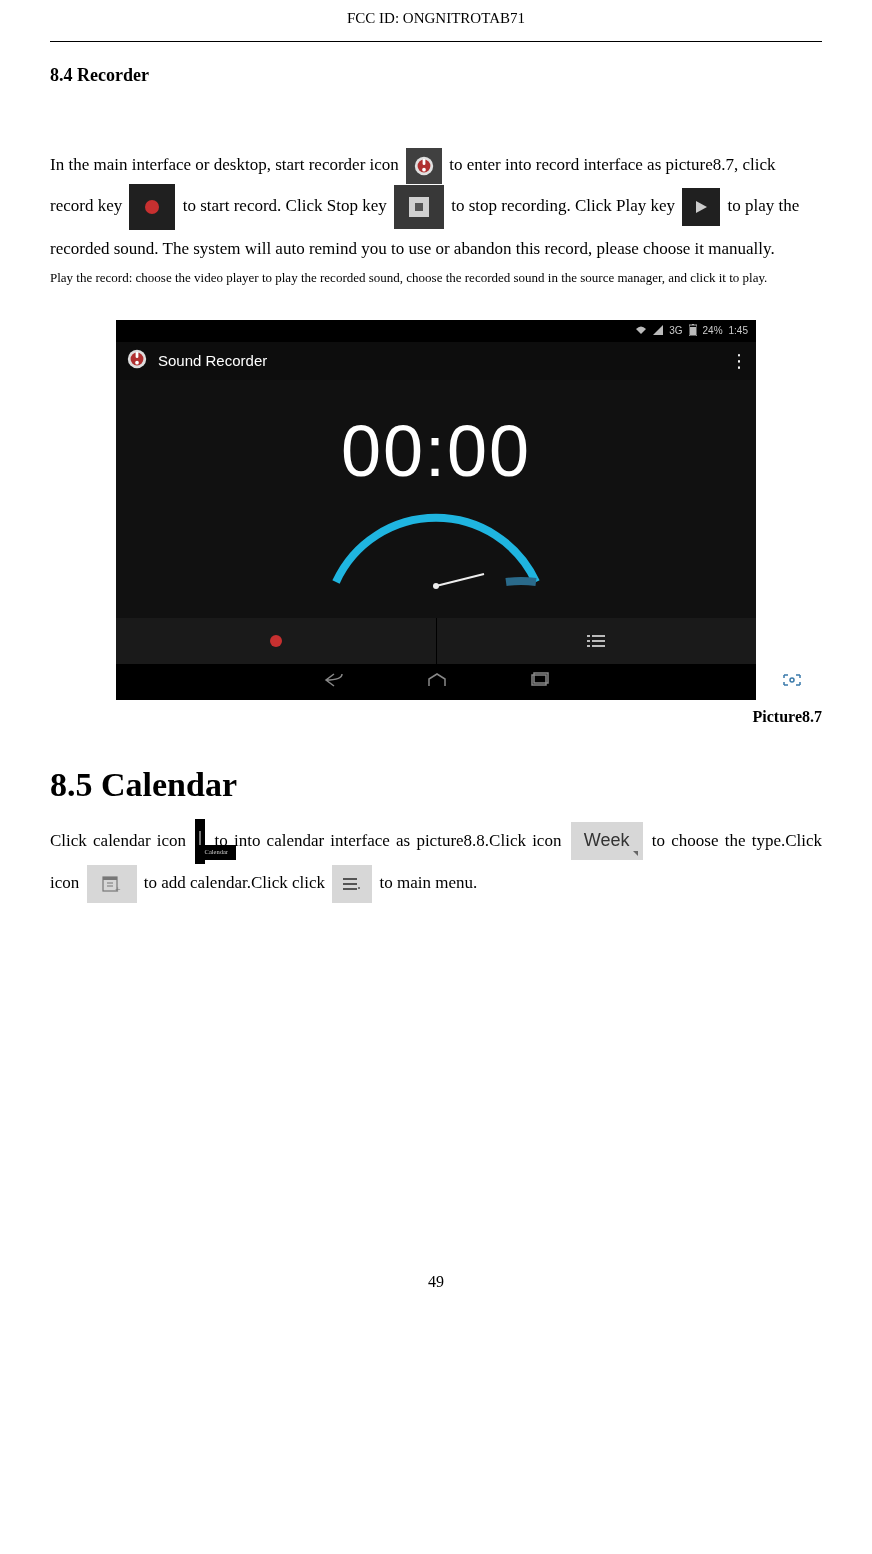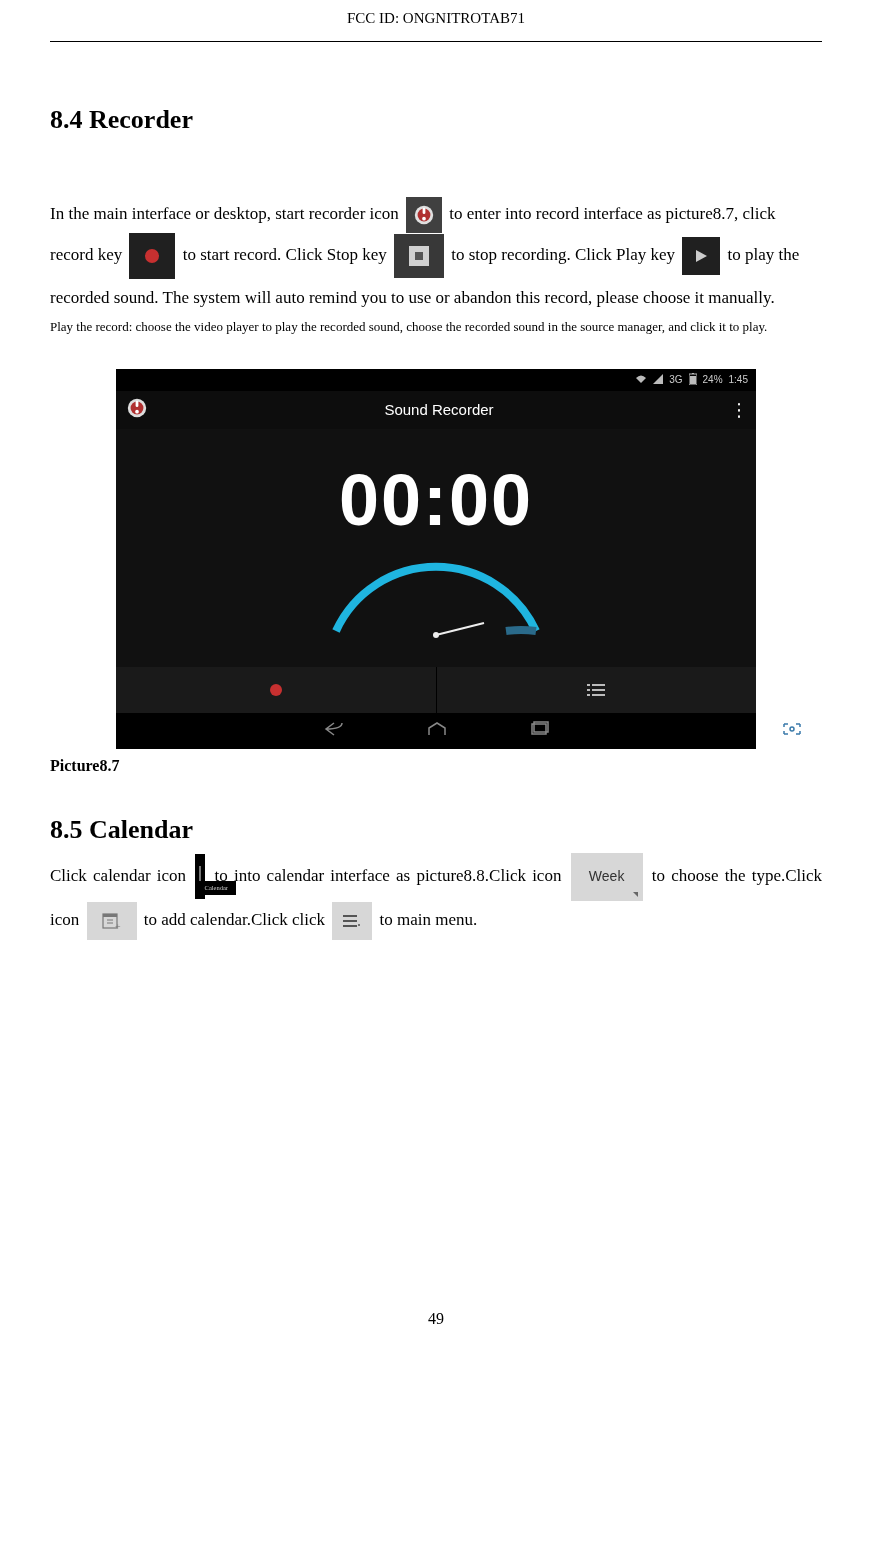--- a/index.html
+++ b/index.html
@@ -11,30 +11,30 @@
       padding: 10px 50px 30px 50px;
       position: relative;
     }
     .header {
       text-align: center;
       font-size: 15px;
       padding-bottom: 14px;
       border-bottom: 1.5px solid #000;
     }
     .section-title {
-      font-size: 26px;
+      font-size: 18px;
       font-weight: bold;
-      margin-top: 63px;
+      margin-top: 23px;
       margin-bottom: 60px;
     }
     .section-title-2 {
-      font-size: 26px;
+      font-size: 34px;
       font-weight: bold;
       margin-top: 40px;
-      margin-bottom: 8px;
+      margin-bottom: 15px;
     }
     .para {
       font-size: 17px;
       line-height: 2.2;
     }
     .para2 {
       font-size: 13px;
       line-height: 1.7;
     }
     .para-justify {
@@ -99,26 +99,26 @@
       bottom: -9px;
       left: -4px;
       font-size: 6.5px;
       color: #ccc;
       background: #000;
       padding: 0 2px;
       width: 36px;
       text-align: center;
     }
     .icon-week {
-      width: 72px; height: 48px;
+      width: 72px; height: 38px;
       background: #d7d7d7;
       display: inline-flex;
       align-items: center;
       justify-content: center;
-      font-size: 14px;
+      font-size: 18px;
       color: #333;
       font-family: Arial, sans-serif;
       position: relative;
     }
     .icon-week::after {
       content: "";
       position: absolute;
       right: 5px; bottom: 4px;
       width: 0; height: 0;
       border-left: 5px solid transparent;
@@ -156,37 +156,36 @@
       background: #0d0d0d;
       display: flex;
       align-items: center;
       padding: 0 10px;
       gap: 10px;
     }
     .ss-appbar-title {
       color: #fff;
       font-size: 15px;
       flex: 1;
-      text-align: center;
     }
     .ss-dots { color: #fff; font-size: 18px; letter-spacing: -2px; }
     .ss-body {
       flex: 1;
       background: #111;
       display: flex;
       flex-direction: column;
       align-items: center;
       justify-content: flex-start;
       padding-top: 30px;
       position: relative;
     }
     .ss-timer {
       color: #fff;
       font-size: 72px;
-      font-weight: 700;
+      font-weight: 400;
       letter-spacing: 2px;
       font-family: Arial, sans-serif;
     }
     .ss-gauge {
       margin-top: 20px;
       width: 260px; height: 80px;
       position: relative;
     }
     .ss-controls {
       height: 46px;
@@ -203,21 +202,21 @@
     .ss-ctrl-cell:last-child { border-right: none; }
     .ss-nav {
       height: 36px;
       background: #000;
       display: flex;
       align-items: center;
       justify-content: center;
       gap: 80px;
     }
     .caption {
-      text-align: left;
+      text-align: right;
       font-weight: bold;
       font-size: 16px;
       margin-bottom: 10px;
     }
     .page-num {
       text-align: center;
       font-size: 16px;
       margin-top: 370px;
     }
     .cal-icon-wrap {

